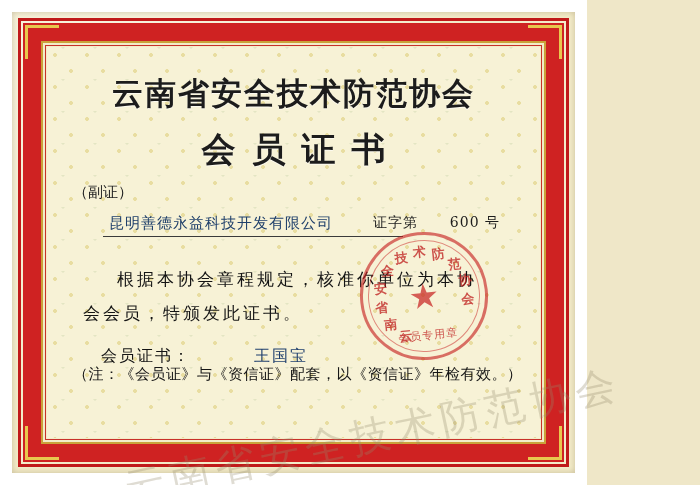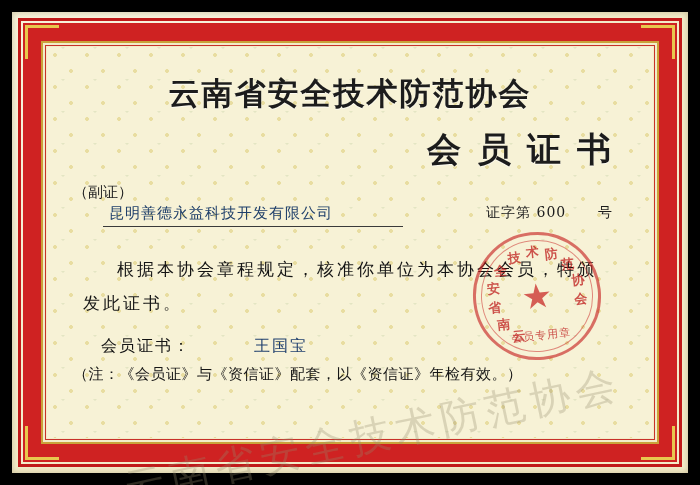--- a/index.html
+++ b/index.html
@@ -10,23 +10,23 @@
     width: 700px;
     height: 485px;
     overflow: hidden;
     background: #efe7c8;
     font-family: "DejaVu Sans", sans-serif;
   }
 
   
   .photo {
     position: relative;
-    width: 700px;
+    width: 587px;
     height: 485px;
-    background: #000000;
+    background: #ffffff;
     box-sizing: border-box;
   }
 
   
   .paper {
     position: absolute;
     left: 12px;
     top: 12px;
     right: 12px;
     bottom: 12px;
@@ -113,21 +113,21 @@
     text-align: center;
     font-family: "DejaVu Serif", serif;
     font-weight: bold;
     font-size: 31px;
     letter-spacing: 2px;
     color: #1c1c1c;
     margin-top: 12px;
     text-shadow: 0 1px 0 rgba(255,255,255,0.6);
   }
   .subtitle {
-    text-align: right;
+    text-align: center;
     font-family: Liberation Serif, serif;
     font-weight: bold;
     font-size: 34px;
     letter-spacing: 16px;
     color: #1c1c1c;
     margin-top: 12px;
     padding-left: 16px;
     text-shadow: 0 1px 0 rgba(255,255,255,0.6);
   }
   .sub-note {
@@ -135,21 +135,21 @@
     font-family: "DejaVu Serif", serif;
     font-size: 15px;
     color: #222;
     margin-top: 10px;
   }
 
   
   .row-company {
     position: relative;
     height: 28px;
-    margin-top: 0;
+    margin-top: 10px;
     text-decoration: underline;
   }
   .company {
     position: absolute;
     left: 36px;
     top: 2px;
     font-family: "DejaVu Serif", serif;
     font-size: 15px;
     color: #20406b;
     letter-spacing: 1px;
@@ -166,21 +166,21 @@
     right: 14px;
     top: 2px;
     font-family: "DejaVu Serif", serif;
     font-size: 14px;
     color: #1c1c1c;
     letter-spacing: 1px;
   }
   .cert-no .num {
     display: inline-block;
     min-width: 56px;
-    text-align: left;
+    text-align: right;
     color: #1c1c1c;
   }
 
   
   .body-text {
     margin-top: 22px;
     font-family: "DejaVu Serif", serif;
     font-size: 17px;
     line-height: 34px;
     color: #141414;

